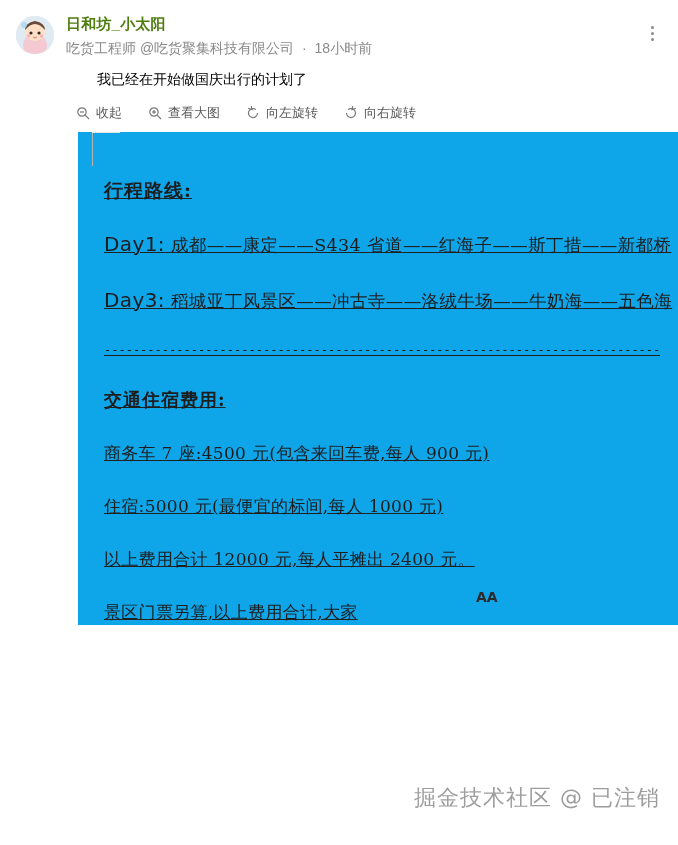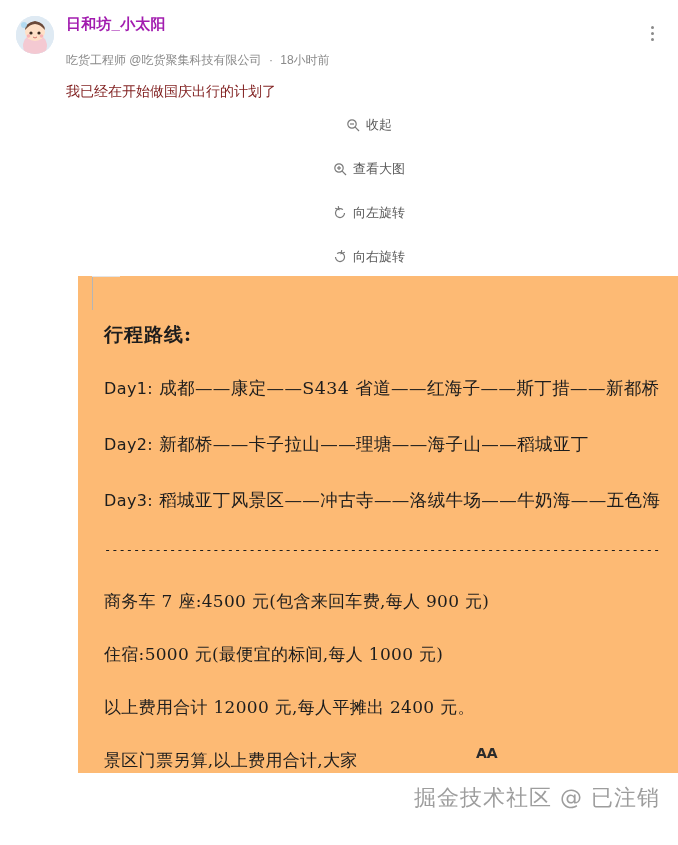--- a/index.html
+++ b/index.html
@@ -35,29 +35,29 @@
   }
   .avatar svg { display: block; }
   .header-text {
     margin-left: 12px;
     flex: 1 1 auto;
     min-width: 0;
   }
   .username {
     font-size: 15px;
     font-weight: bold;
-    color: #a21caf;
+    color: #4d7c0f;
     line-height: 20px;
     letter-spacing: 0.2px;
   }
   .meta {
-    font-size: 12px;
+    font-size: 14px;
     color: #8a8a8a;
     line-height: 20px;
-    margin-top: 16px;
+    margin-top: 4px;
   }
   .meta .dot {
     margin: 0 4px;
   }
   .more-btn {
     flex: 0 0 auto;
     width: 20px;
     height: 26px;
     display: flex;
     flex-direction: column;
@@ -72,31 +72,31 @@
     width: 3px;
     height: 3px;
     border-radius: 50%;
     background: #8a8a8a;
   }
 
   
   .post-text {
     padding: 10px 16px 0 66px;
     font-size: 14px;
-    color: #7f1d1d;
+    color: #000000;
     line-height: 22px;
+    margin-left: 31px;
   }
 
   
   .toolbar {
     display: flex;
     align-items: center;
     padding: 14px 16px 10px 76px;
     gap: 26px;
-    flex-direction: column;
   }
   .tool {
     display: flex;
     align-items: center;
     font-size: 13px;
     color: #5a5a5a;
     cursor: pointer;
     white-space: nowrap;
   }
   .tool .ico {
@@ -106,21 +106,22 @@
     flex: 0 0 auto;
     display: inline-block;
   }
   .tool .ico svg { display: block; }
 
   
   .image-area {
     position: relative;
     margin: 0 0 0 78px;
     width: 600px;
-    background: #fdba74;
+    background: #0ea5e9;
+    text-decoration: underline;
   }
   .image-area::before {
     content: "";
     position: absolute;
     left: 14px;
     top: 0;
     width: 1px;
     height: 34px;
     background: #b5b5b5;
   }
@@ -147,21 +148,21 @@
   }
   .day-line {
     font-size: 17.5px;
     line-height: 28px;
     margin-bottom: 27px;
     white-space: nowrap;
     letter-spacing: 0.4px;
   }
   .day-line .daylabel {
     font-family: "DejaVu Sans", "Liberation Sans", sans-serif;
-    font-size: 16px;
+    font-size: 20px;
   }
   .divider-dash {
     font-family: "DejaVu Sans Mono", "Liberation Mono", monospace;
     font-size: 12px;
     color: #1d1d1d;
     letter-spacing: 0px;
     line-height: 16px;
     margin: 6px 0 30px 0;
     overflow: hidden;
     white-space: nowrap;
@@ -190,21 +191,21 @@
     color: #8d8d8d;
     font-family: "DejaVu Sans", "Liberation Sans", sans-serif;
     letter-spacing: 1px;
     opacity: 0.85;
     pointer-events: none;
     white-space: nowrap;
   }
   .aa-mark {
     position: absolute;
     left: 398px;
-    bottom: 12px;
+    bottom: 20px;
     font-size: 14px;
     font-weight: bold;
     color: #2b2b2b;
     font-family: "DejaVu Sans", "Liberation Sans", sans-serif;
   }
 </style>
 </head>
 <body>
 
 <div class="post-header">
@@ -287,30 +288,27 @@
 
 <div class="image-area">
   <div class="doc">
     <div class="doc-title">行程路线:</div>
 
     <div class="day-line">
       <span class="daylabel">Day1:</span>
       <span>成都——康定——S434 省道——红海子——斯丁措——新都桥</span>
     </div>
     <div class="day-line">
-      <span class="daylabel">Day2:</span>
-      <span>新都桥——卡子拉山——理塘——海子山——稻城亚丁</span>
-    </div>
-    <div class="day-line">
       <span class="daylabel">Day3:</span>
       <span>稻城亚丁风景区——冲古寺——洛绒牛场——牛奶海——五色海</span>
     </div>
 
     <div class="divider-dash">-------------------------------------------------------------------------------------------------</div>
 
+    <div class="section-title">交通住宿费用:</div>
 
     <div class="cost-line">商务车 7 座:4500 元(包含来回车费,每人 900 元)</div>
     <div class="cost-line">住宿:5000 元(最便宜的标间,每人 1000 元)</div>
     <div class="cost-line">以上费用合计 12000 元,每人平摊出 2400 元。</div>
     <div class="cost-line">景区门票另算,以上费用合计,大家</div>
   </div>
   <div class="aa-mark">AA</div>
 </div>
 
 <div class="watermark">掘金技术社区 @ 已注销</div>

